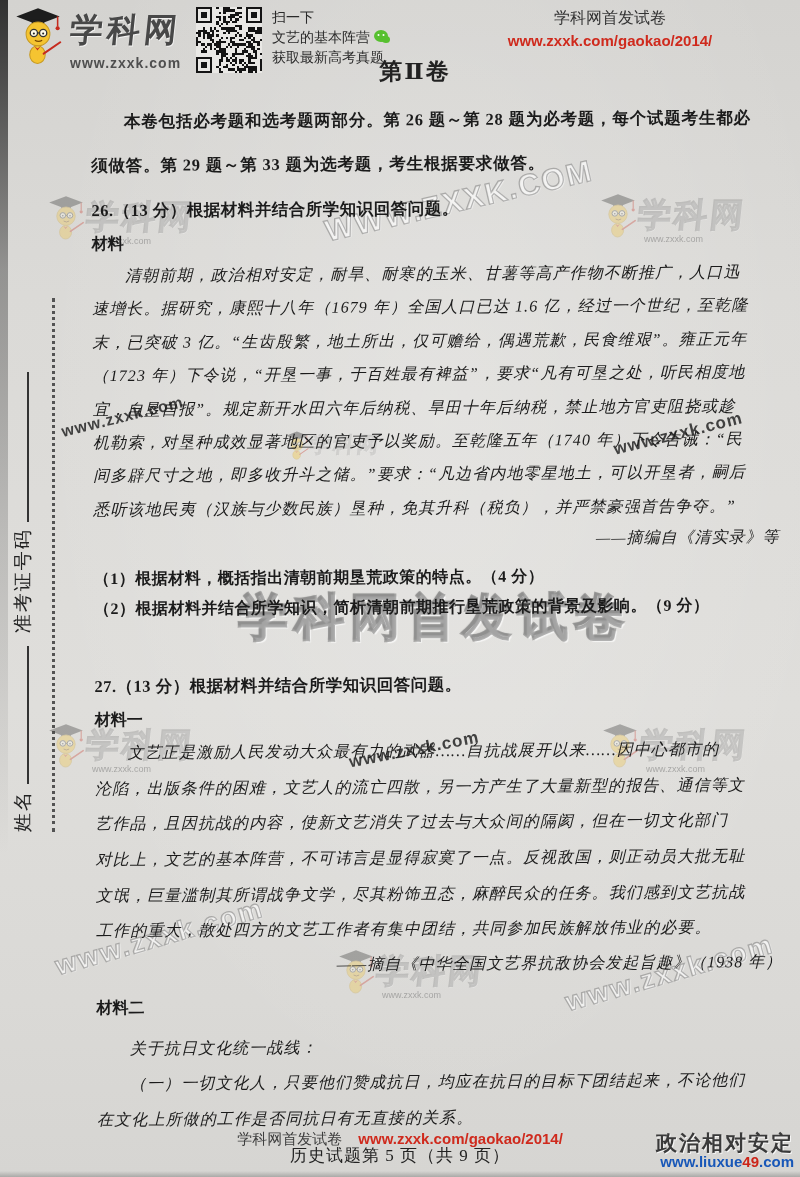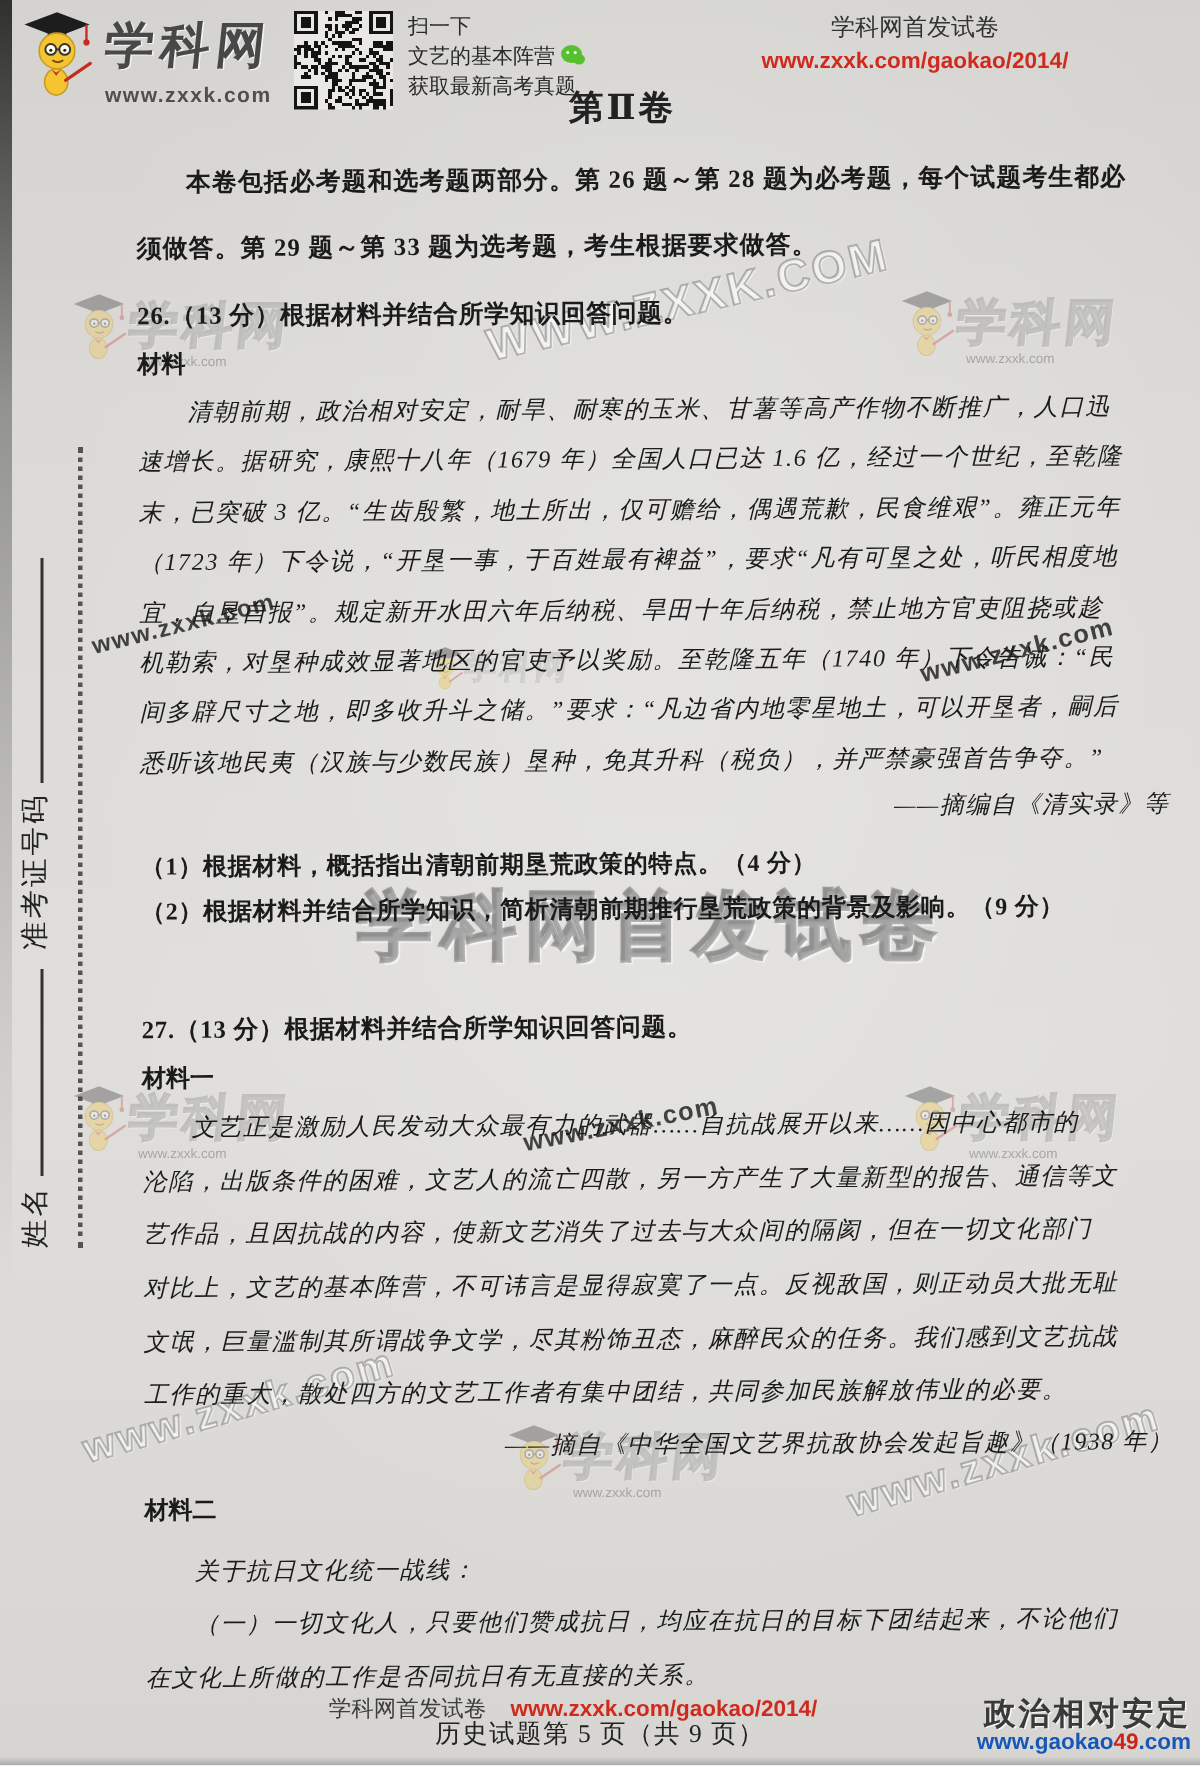--- a/index.html
+++ b/index.html
@@ -49,21 +49,21 @@
   .mat { font-style:italic; line-height:33.4px; letter-spacing:1.1px; }
   .mat27 { font-style:italic; line-height:35.6px; letter-spacing:1.1px; }
   .src { font-style:italic; text-align:right; padding-right:6px; line-height:30px; letter-spacing:1px; }
   .sub { font-weight:600; font-size:16px; line-height:30px; letter-spacing:.5px; }
   .indent { padding-left:33px; }
   .mt6 { margin-top:6px; } .mt8 { margin-top:8px; } .mt46 { margin-top:46px; } .mt10 { margin-top:10px; }
 
   
   .footer-page { position:absolute; left:0; top:1102px; width:800px; text-align:center;
     font-size:17px; letter-spacing:1px; color:#222;margin-top:42px; }
-  .footer-brand { position:absolute; left:12px; top:1130px; width:740px; text-align:center;
+  .footer-brand { position:absolute; left:0; top:1130px; width:800px; text-align:center;
     font-family:"Liberation Sans",sans-serif; font-size:15px; color:#3e3e3e; }
   .footer-brand .u { color:#cf2a1d; font-weight:bold; margin-left:12px; }
   .liuxue { position:absolute; right:6px; top:1133px; text-align:right;
     font-family:"Liberation Sans",sans-serif; line-height:19px; }
   .liuxue .nm { font-size:21px; font-weight:bold; color:#3a3a3a; letter-spacing:2px;
     text-shadow:1px 1px 0 rgba(255,255,255,.8); }
   .liuxue .u { font-size:15px; font-weight:bold; color:#1857b8; }
   .liuxue .u .num { color:#cc2418; }
 
   
@@ -531,15 +531,15 @@
     <div class="line mat27">在文化上所做的工作是否同抗日有无直接的关系。</div>
   </div>
 
   <div class="footer-page">历史试题第 5 页（共 9 页）</div>
   <div class="footer-brand">
     <span>学科网首发试卷</span>
     <span class="u">www.zxxk.com/gaokao/2014/</span>
   </div>
   <div class="liuxue">
     <div class="nm">政治相对安定</div>
-    <div class="u"><span>www.gaokao</span><span class="num">49</span><span>.com</span></div>
+    <div class="u"><span>www.liuxue</span><span class="num">49</span><span>.com</span></div>
   </div>
 </div>
 
 </body></html>

